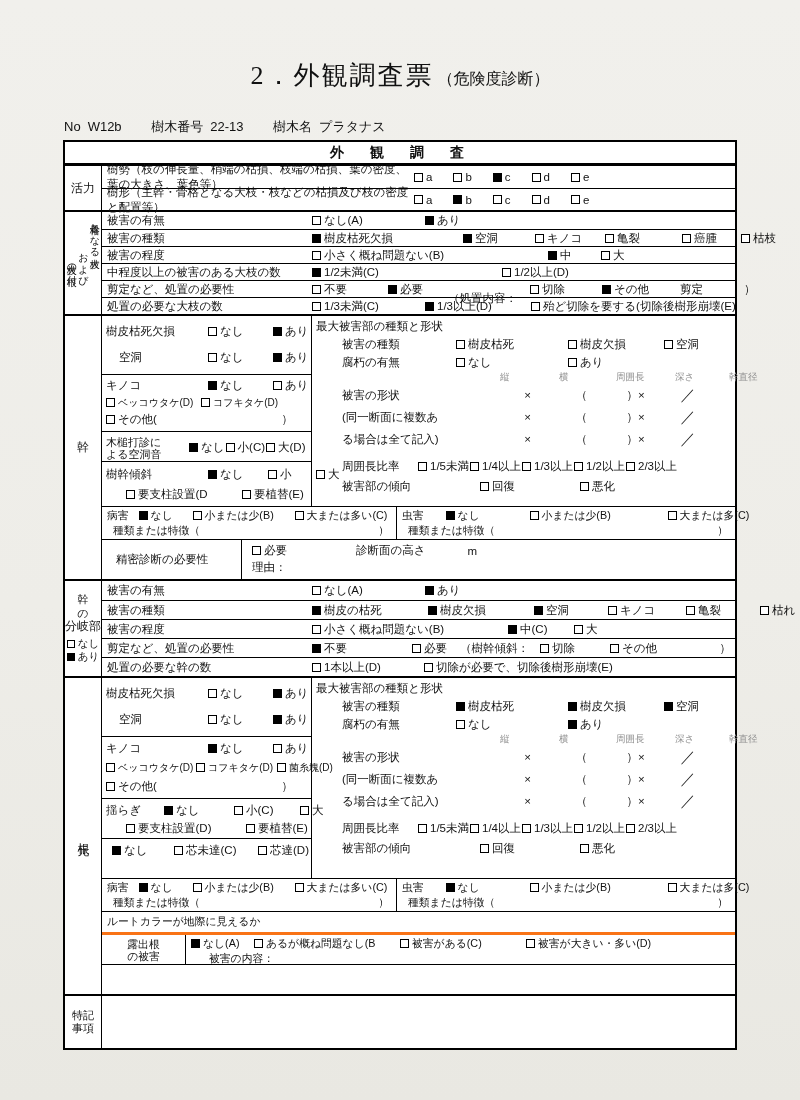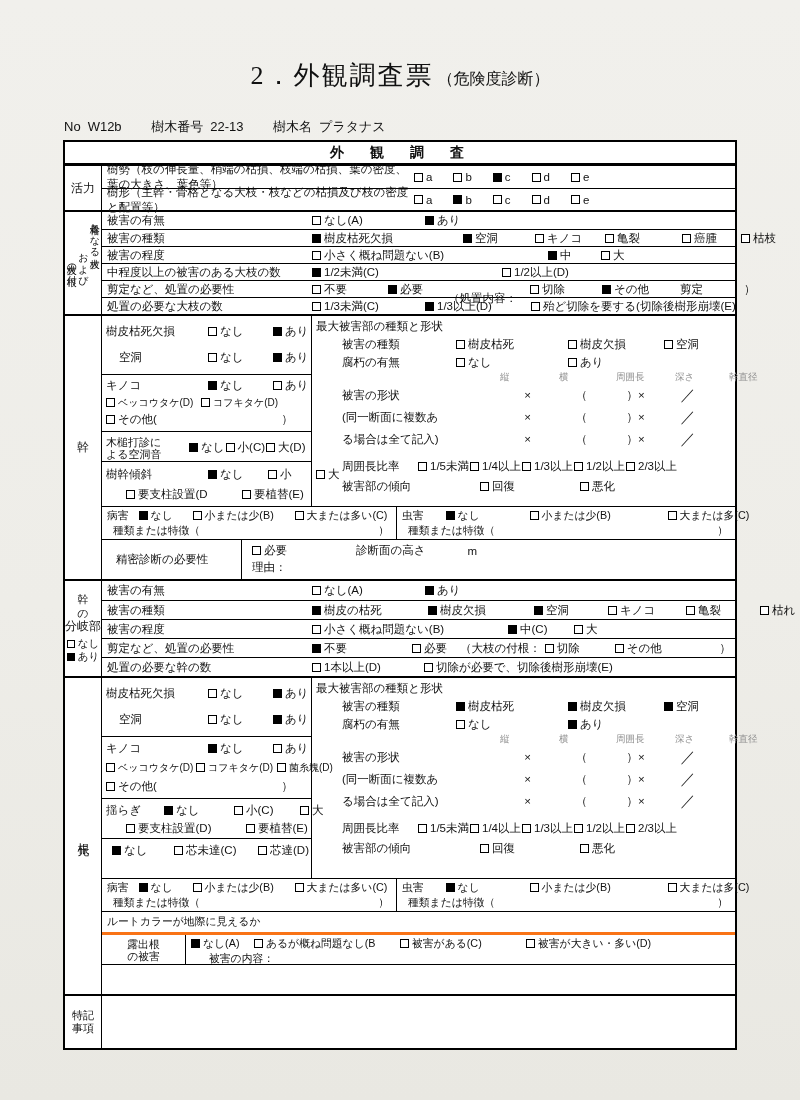--- a/index.html
+++ b/index.html
@@ -707,21 +707,21 @@
           <div class="rlabel">剪定など、処置の必要性</div>
           <div class="opts">
               <span class="opt" style="min-width: 92px;">
                 <span class="cb on"></span>
                 <span class="cl">不要</span>
               </span>
               <span class="opt" style="min-width: 40px;">
                 <span class="cb"></span>
                 <span class="cl">必要</span>
               </span>
-              <span class="txt" style="min-width: 76px;">（大枝の付根：</span>
+              <span class="txt" style="min-width: 76px;">（樹幹傾斜：</span>
               <span class="opt" style="min-width: 62px;">
                 <span class="cb"></span>
                 <span class="cl">切除</span>
               </span>
               <span class="opt">
                 <span class="cb"></span>
                 <span class="cl">その他</span>
               </span>
               <span class="txt" style="margin-left: auto;">）</span>
             </div>

